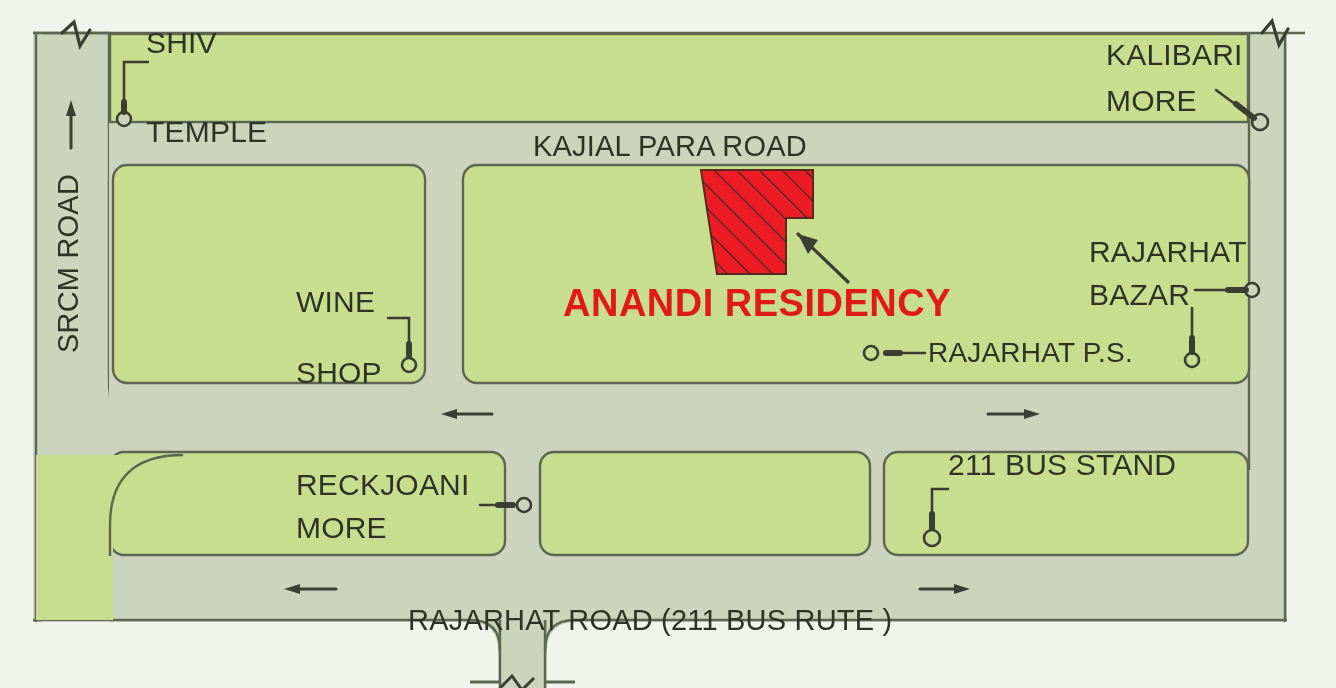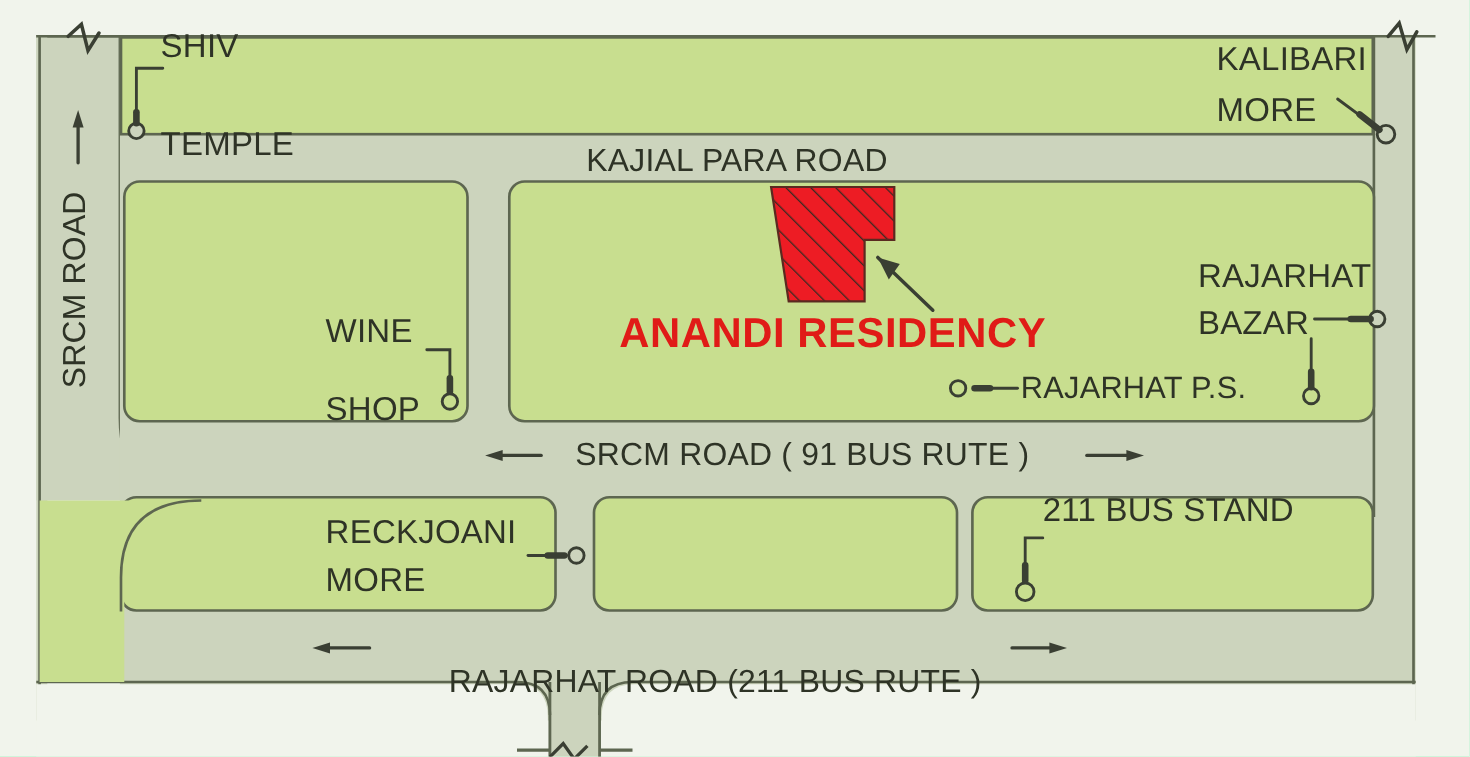--- a/index.html
+++ b/index.html
@@ -194,21 +194,20 @@
   <div class="map-label lbl-place" style="left:296px; top:285px;">WINE</div>
   <div class="map-label lbl-place" style="left:296px; top:331px;margin-top:25px;">SHOP</div>
 
   <div class="map-label lbl-poi" style="left:563px; top:282px;">ANANDI RESIDENCY</div>
 
   <div class="map-label lbl-place" style="left:1089px; top:235px;">RAJARHAT</div>
   <div class="map-label lbl-place" style="left:1089px; top:278px;">BAZAR</div>
 
   <div class="map-label lbl-small" style="left:928px; top:337px;">RAJARHAT P.S.</div>
 
-  <div class="map-label lbl-road" style="left:523px; top:398px;">SRCM ROAD ( 91 BUS RUTE )</div>
 
   <div class="map-label lbl-place" style="left:296px; top:468px;">RECKJOANI</div>
   <div class="map-label lbl-place" style="left:296px; top:511px;">MORE</div>
 
   <div class="map-label lbl-place" style="left:948px; top:448px;">211 BUS STAND</div>
 
   <div class="map-label lbl-road" style="left:408px; top:604px;">RAJARHAT ROAD (211 BUS RUTE )</div>
 
 </div>
 

